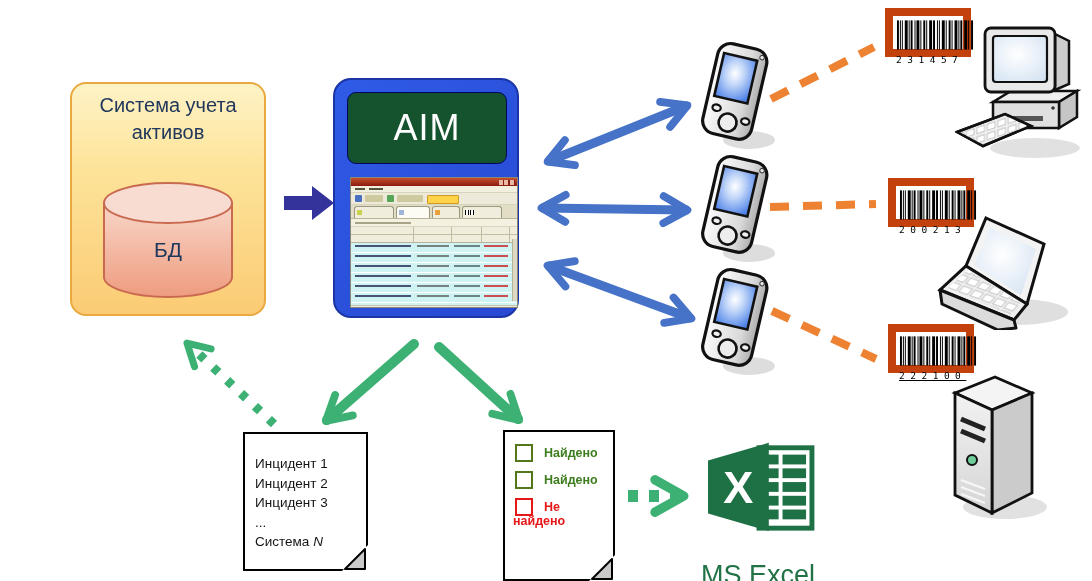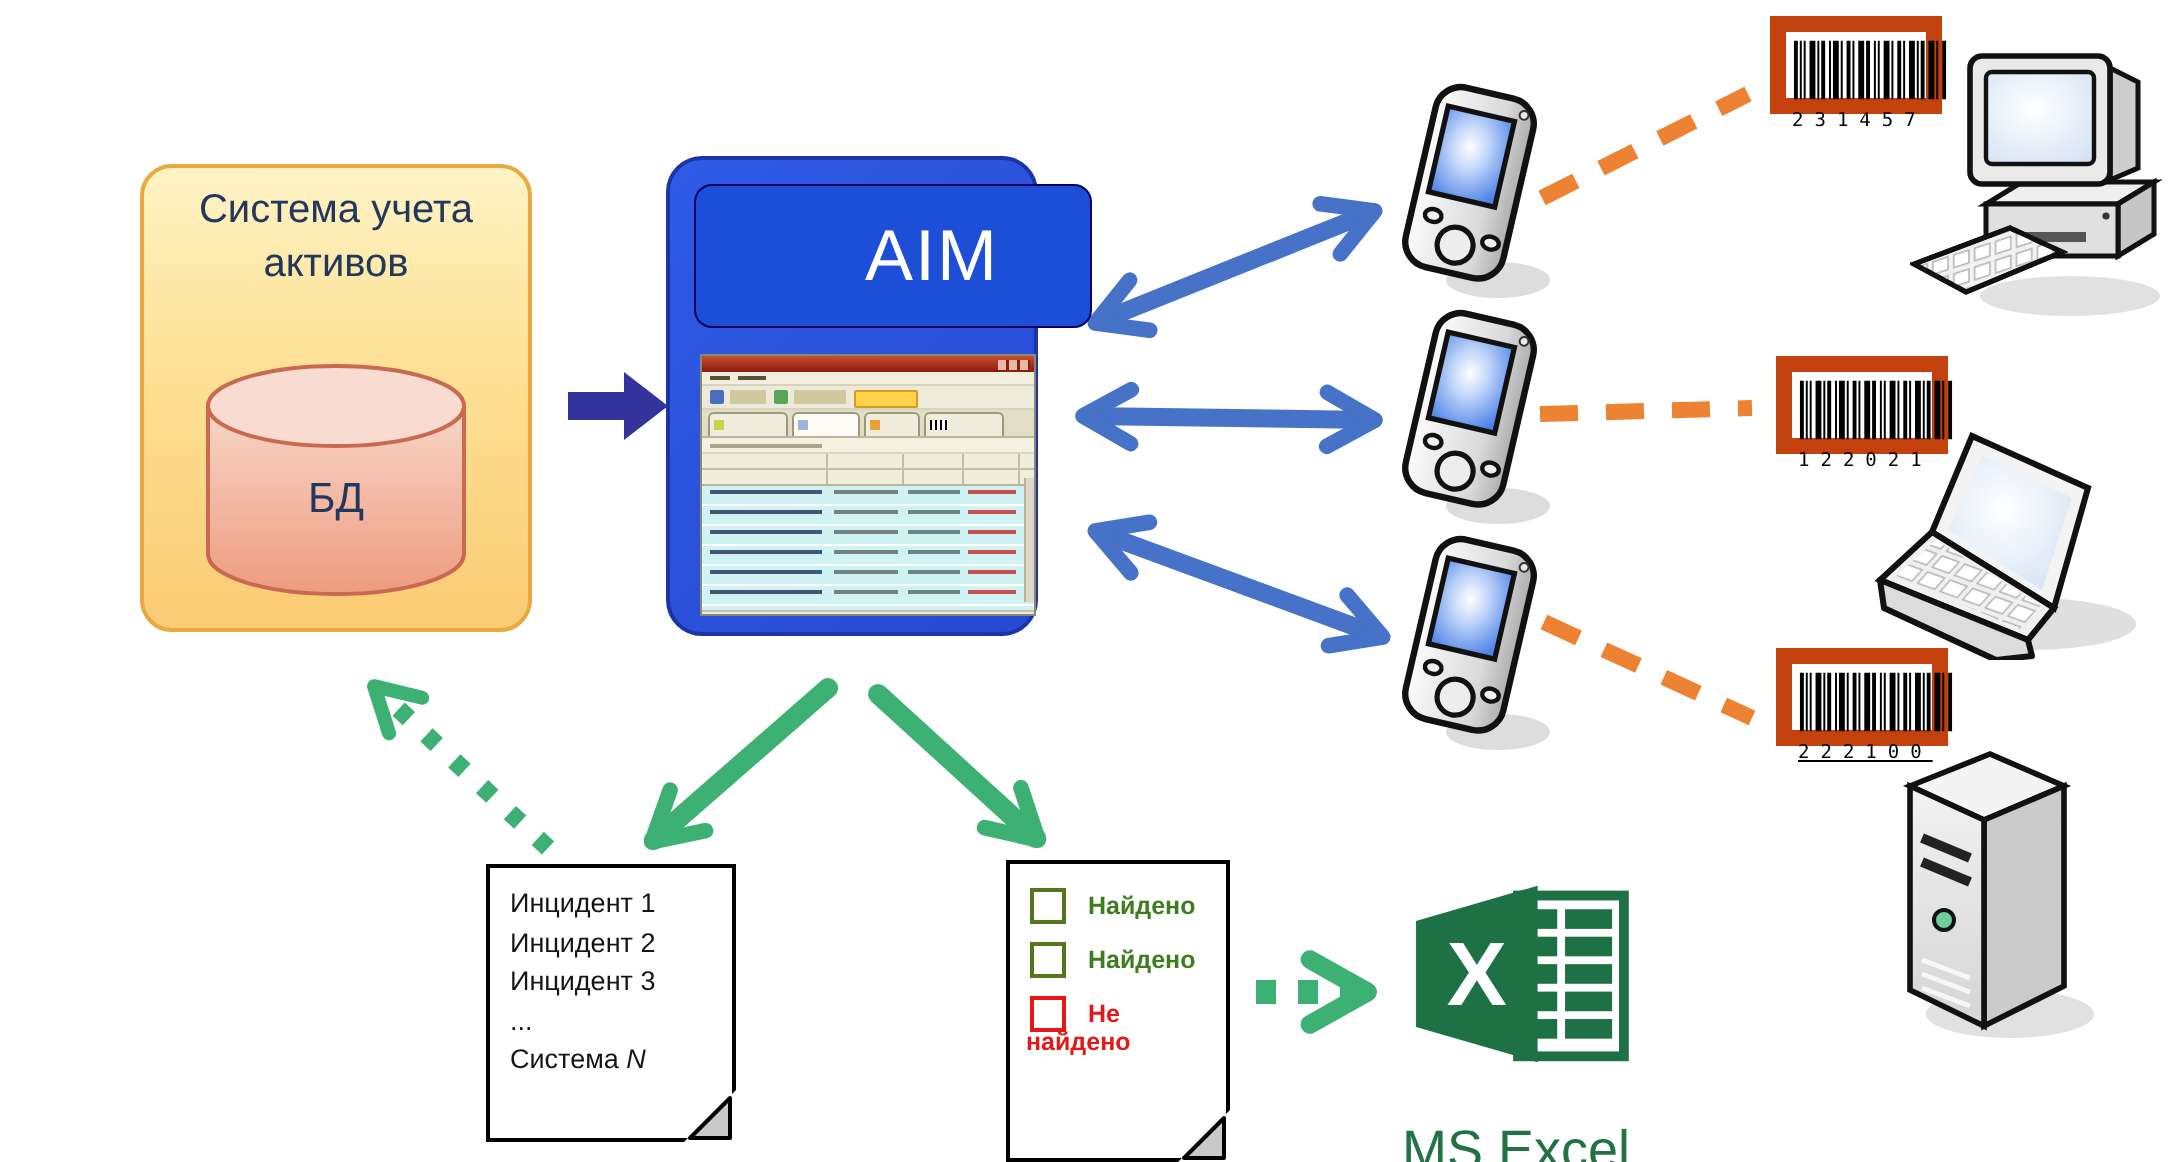--- a/index.html
+++ b/index.html
@@ -26,23 +26,23 @@
   }
 
   
   .aim-box{
     left:333px;top:78px;width:186px;height:240px;
     background:linear-gradient(135deg,#2F5BE6 0%,#2748D2 100%);
     border:2px solid #1B34A6;border-radius:18px;box-sizing:border-box;
   }
   .aim-head{
     left:347px;top:92px;width:158px;height:70px;
-    background:#1d4ed8;border:1px solid #02055E;border-radius:9px;
+    background:#14532d;border:1px solid #02055E;border-radius:9px;
     display:flex;align-items:center;justify-content:center;
-    color:#fff;font-size:36px;letter-spacing:1px;padding-left:39px;
+    color:#fff;font-size:36px;letter-spacing:1px;
   }
   
   .app{
     left:350px;top:177px;width:168px;height:131px;background:#ECE9D8;
     border:1px solid #8A8878;box-sizing:border-box;overflow:hidden;font-size:0;
   }
   .app-title{height:8px;background:linear-gradient(to bottom,#C4502B,#8B1A10);position:relative;}
   .app-title .btns{position:absolute;right:2px;top:1.5px;width:16px;height:5px;
     background:repeating-linear-gradient(90deg,#E8B9A6 0 4px,#8B1A10 4px 5.5px);}
   .app-menu{height:6px;background:#F2EFDE;border-bottom:1px solid #D8D4BC;position:relative;}
@@ -65,21 +65,21 @@
   .s1{left:4px;width:56px;background:repeating-linear-gradient(to bottom,rgba(35,45,85,.8) 0 2px,transparent 2px 10px);}
   .s2{left:66px;width:32px;background:repeating-linear-gradient(to bottom,rgba(70,70,70,.65) 0 2px,transparent 2px 10px);}
   .s3{left:103px;width:26px;background:repeating-linear-gradient(to bottom,rgba(40,60,60,.6) 0 2px,transparent 2px 10px);}
   .s4{left:133px;width:24px;background:repeating-linear-gradient(to bottom,rgba(200,50,50,.85) 0 2px,transparent 2px 10px);}
   .app-scroll{position:absolute;right:0;top:61px;width:4px;height:62px;background:#DCD8C4;border-left:1px solid #B8B49A;}
   .app-status{height:8px;background:#EDEADA;border-top:1px solid #C8C4AA;position:relative;}
 
   
   .doc{background:#fff;border:2px solid #000;box-sizing:border-box;}
   .doc-incidents{left:243px;top:432px;width:125px;height:139px;
-    padding:8px 10px;font-size:13.5px;line-height:19.5px;color:#151515;}
+    padding:20px 10px;font-size:13.5px;line-height:19.5px;color:#151515;}
   .doc-checks{left:503px;top:430px;width:112px;height:151px;padding:12px 8px 8px 10px;}
   .fold{position:absolute;right:-2px;bottom:-2px;width:26px;height:26px;}
   .chk-row{display:flex;align-items:center;margin-bottom:9px;}
   .chk-box{width:18px;height:18px;box-sizing:border-box;flex:0 0 auto;}
   .chk-green{border:2.5px solid #55771B;}
   .chk-red{border:2.5px solid #E51717;}
   .chk-label{margin-left:11px;font-size:12.5px;font-weight:bold;}
   .lab-green{color:#3E7D1E;}
   .lab-red{color:#E51717;text-align:right;}
   .chk-wrap2{font-size:12.5px;font-weight:bold;color:#E51717;margin:-4px 0 0 -2px;}
@@ -280,21 +280,21 @@
 <div class="abs barcode bc1">
   <svg width="78" height="30" viewBox="0 0 80 30">
       <use href="#bars"></use>
     </svg>
   <div class="bc-digits">231457</div>
 </div>
 <div class="abs barcode bc2">
   <svg width="78" height="30" viewBox="0 0 80 30">
       <use href="#bars"></use>
     </svg>
-  <div class="bc-digits">122021</div>
+  <div class="bc-digits">200213</div>
 </div>
 <div class="abs barcode bc3">
   <svg width="78" height="30" viewBox="0 0 80 30">
       <use href="#bars"></use>
     </svg>
   <div class="bc-digits">222100</div>
 </div>
 
 <svg class="abs" style="left:955px;top:20px;" width="135" height="142" viewBox="0 0 135 142">
   <ellipse cx="80" cy="128" rx="45" ry="10" fill="#D9D9D9" opacity="0.8"></ellipse>

